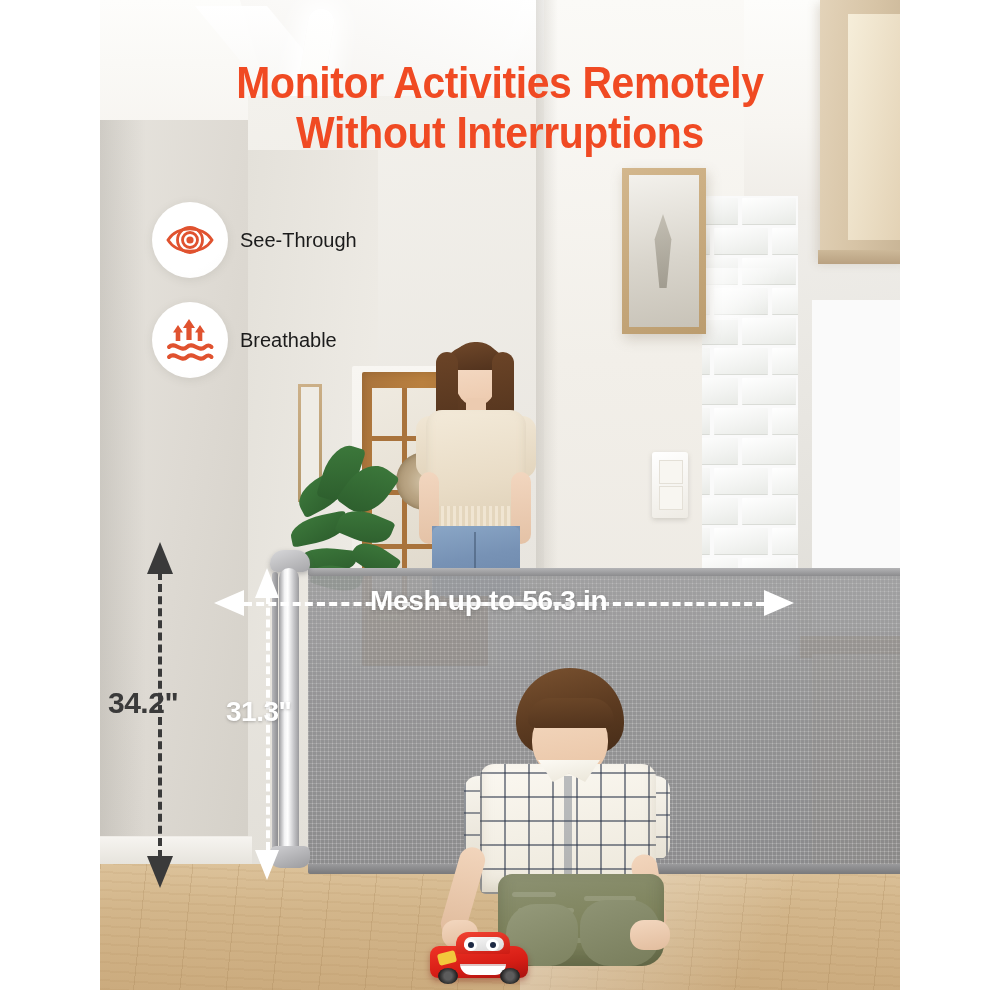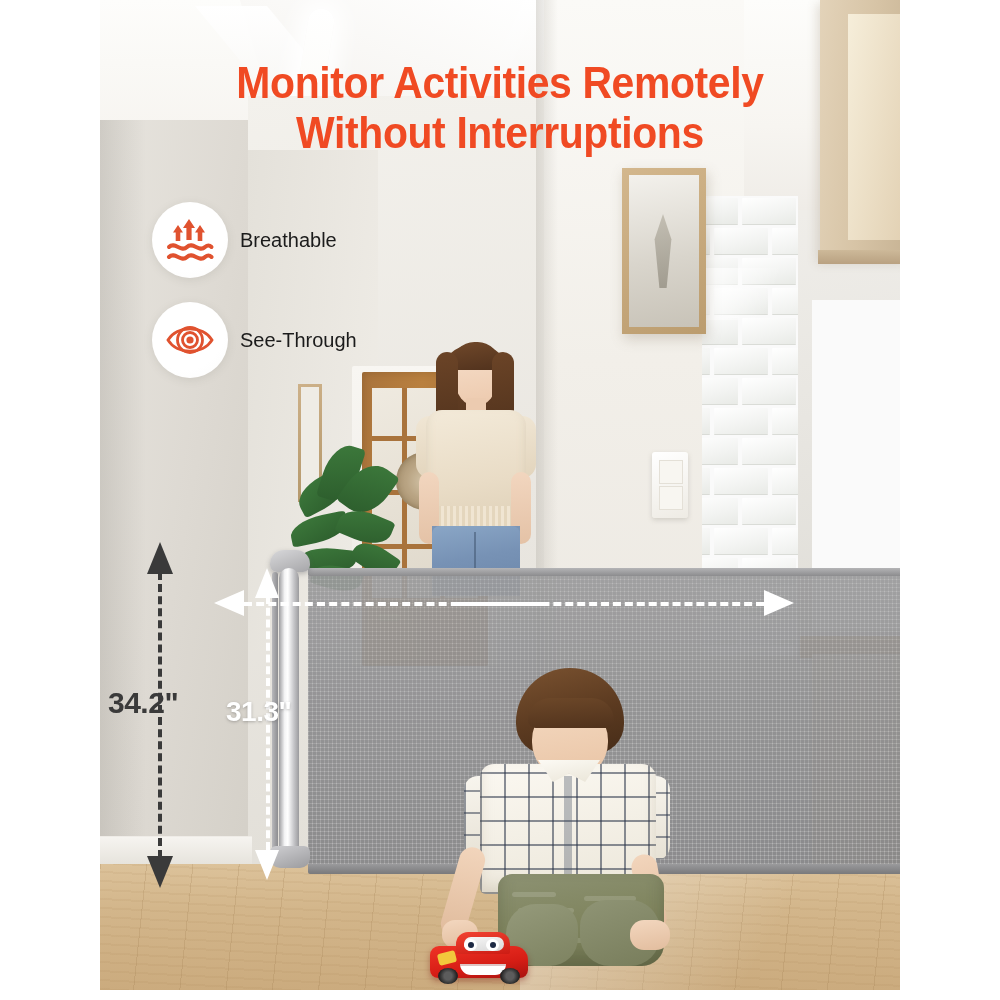--- a/index.html
+++ b/index.html
@@ -540,51 +540,51 @@
   </div>
 
   <div class="headline">
     <span>Monitor Activities Remotely</span>
     <span class="l2">Without Interruptions</span>
   </div>
 
   <div class="features">
 
 
+    <div class="feature two">
+      <div class="f-circle">
+        <svg width="50" height="50" viewBox="0 0 50 50" aria-hidden="true">
+          <g stroke="#E0522F" fill="none" stroke-width="2.8">
+            <path d="M3 25 C12 10, 38 10, 47 25 C38 40, 12 40, 3 25 Z"></path>
+            <circle cx="25" cy="25" r="12.5"></circle>
+            <circle cx="25" cy="25" r="7.5"></circle>
+          </g>
+          <circle cx="25" cy="25" r="3.6" fill="#E0522F"></circle>
+        </svg>
+      </div>
+      <div class="f-label">See-Through</div>
+    </div>
+
     <div class="feature three">
       <div class="f-circle">
         <svg width="50" height="50" viewBox="0 0 50 50" aria-hidden="true">
           <g fill="#E0522F">
             <path d="M24 4 L30 13 L26.6 13 L26.6 25 L21.4 25 L21.4 13 L18 13 Z"></path>
             <path d="M13 10 L18 17.5 L15.3 17.5 L15.3 26 L10.7 26 L10.7 17.5 L8 17.5 Z"></path>
             <path d="M35 10 L40 17.5 L37.3 17.5 L37.3 26 L32.7 26 L32.7 17.5 L30 17.5 Z"></path>
           </g>
           <g stroke="#E0522F" fill="none" stroke-width="4" stroke-linecap="round">
             <path d="M4 32 C10 26, 16 38, 22 32 C28 26, 34 38, 40 32 C43 29.5, 45 30.5, 46.5 32"></path>
             <path d="M4 42 C10 36, 16 48, 22 42 C28 36, 34 48, 40 42 C43 39.5, 45 40.5, 46.5 42"></path>
           </g>
         </svg>
       </div>
       <div class="f-label">Breathable</div>
     </div>
 
-    <div class="feature two">
-      <div class="f-circle">
-        <svg width="50" height="50" viewBox="0 0 50 50" aria-hidden="true">
-          <g stroke="#E0522F" fill="none" stroke-width="2.8">
-            <path d="M3 25 C12 10, 38 10, 47 25 C38 40, 12 40, 3 25 Z"></path>
-            <circle cx="25" cy="25" r="12.5"></circle>
-            <circle cx="25" cy="25" r="7.5"></circle>
-          </g>
-          <circle cx="25" cy="25" r="3.6" fill="#E0522F"></circle>
-        </svg>
-      </div>
-      <div class="f-label">See-Through</div>
-    </div>
-
   </div>
 
   <div class="dim dim-v-outer">
     <div class="ar-up"></div>
     <div class="line"></div>
     <div class="ar-dn"></div>
   </div>
   <div class="lbl-342">34.2"</div>
 
   <div class="dim dim-v-inner">
@@ -593,14 +593,15 @@
     <div class="ar-dn"></div>
   </div>
   <div class="lbl-313">31.3"</div>
 
   <div class="dim dim-h">
     <div class="ar-l"></div>
     <div class="line-l"></div>
     <div class="ar-r"></div>
   </div>
   <div class="dash-right"></div>
+  <div class="lbl-mesh">Mesh up to 56.3 in</div>
 
 </div>
 
 </body></html>

